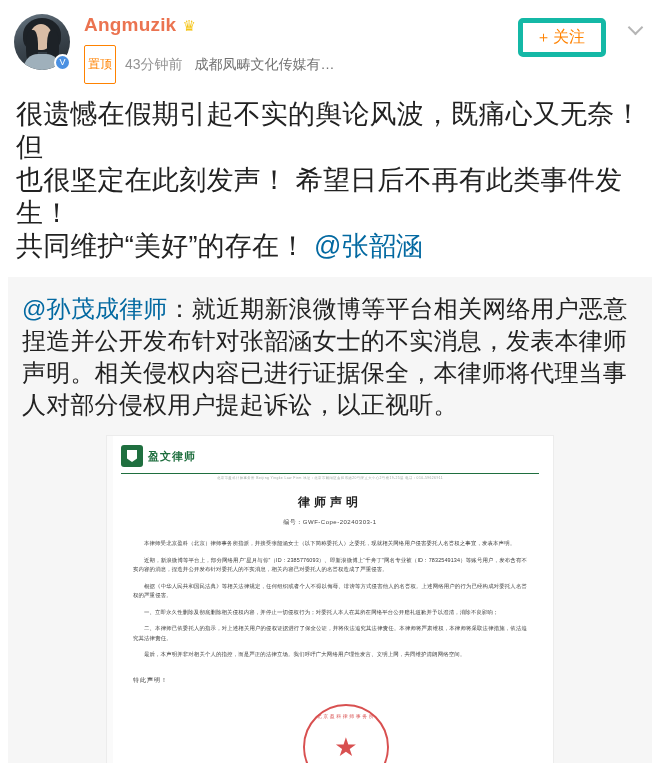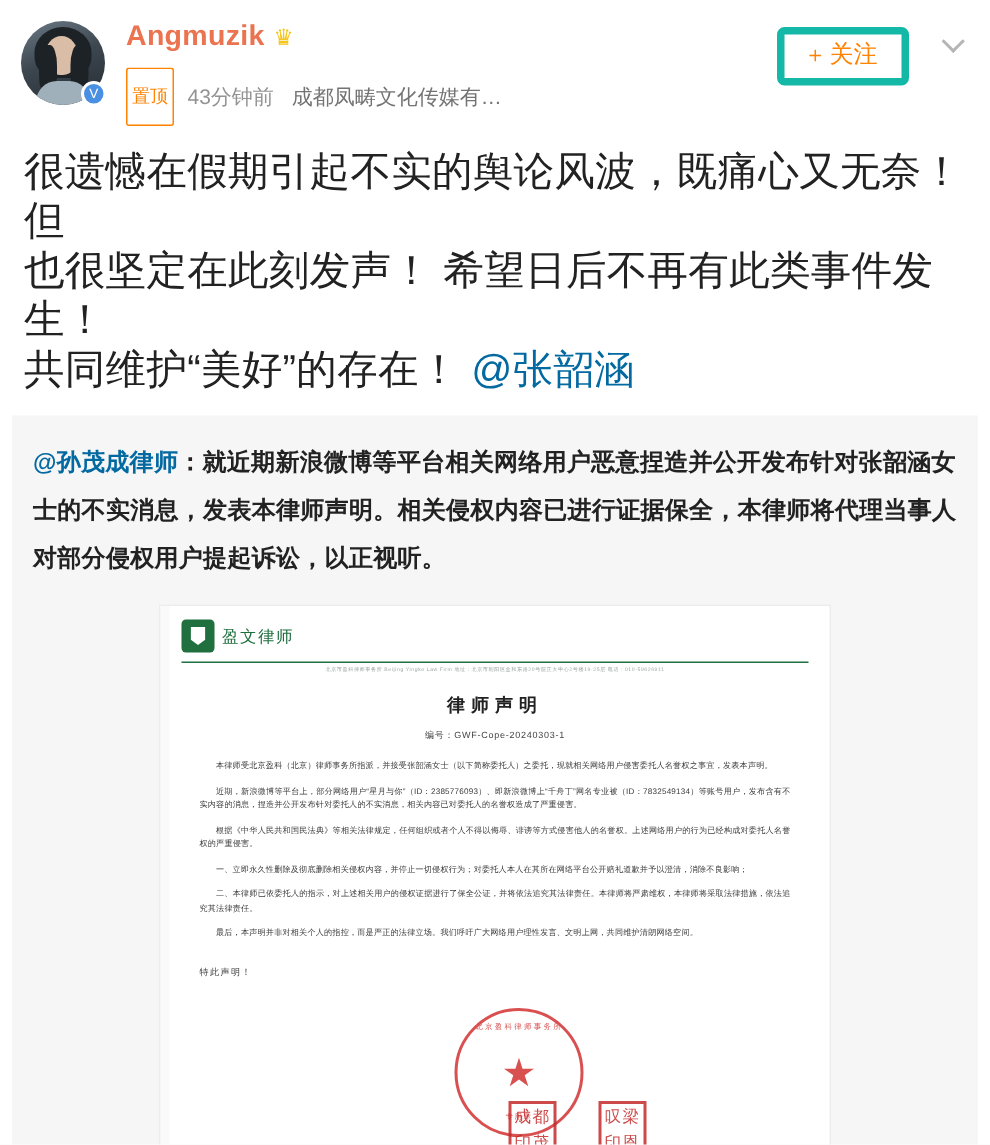--- a/index.html
+++ b/index.html
@@ -185,25 +185,24 @@
     letter-spacing: .2px;
   }
   .mention { color: #0369a1; }
   
   .quote {
     margin: 8px 8px 0 8px;
     background: #f6f6f6;
     padding: 16px 14px 14px 14px;
   }
   .quote-text {
-    font-size: 16px;
+    font-size: 24px;
     line-height: 32px;
     color: #222;
     letter-spacing: .2px;
-    font-weight: bold;
   }
   .doc-wrap {
     margin-top: 14px;
     display: flex;
     justify-content: center;
   }
   
   .doc {
     width: 448px;
     height: 385px;
@@ -229,21 +228,21 @@
     position: absolute;
     left: 6px; top: 5px;
     width: 10px; height: 12px;
     background: #fff;
     clip-path: polygon(0 0,100% 0,100% 70%,50% 100%,0 70%);
   }
   .doc-logo-text {
     margin-left: 5px;
     font-size: 11px;
     color: #1f6f3f;
-    font-weight: normal;
+    font-weight: bold;
     letter-spacing: 1px;
   }
   .doc-rule {
     height: 1px;
     background: #1f6f3f;
     margin: 2px 14px 0 14px;
   }
   .doc-tiny-row {
     font-size: 3.4px;
     color: #9aa79f;

